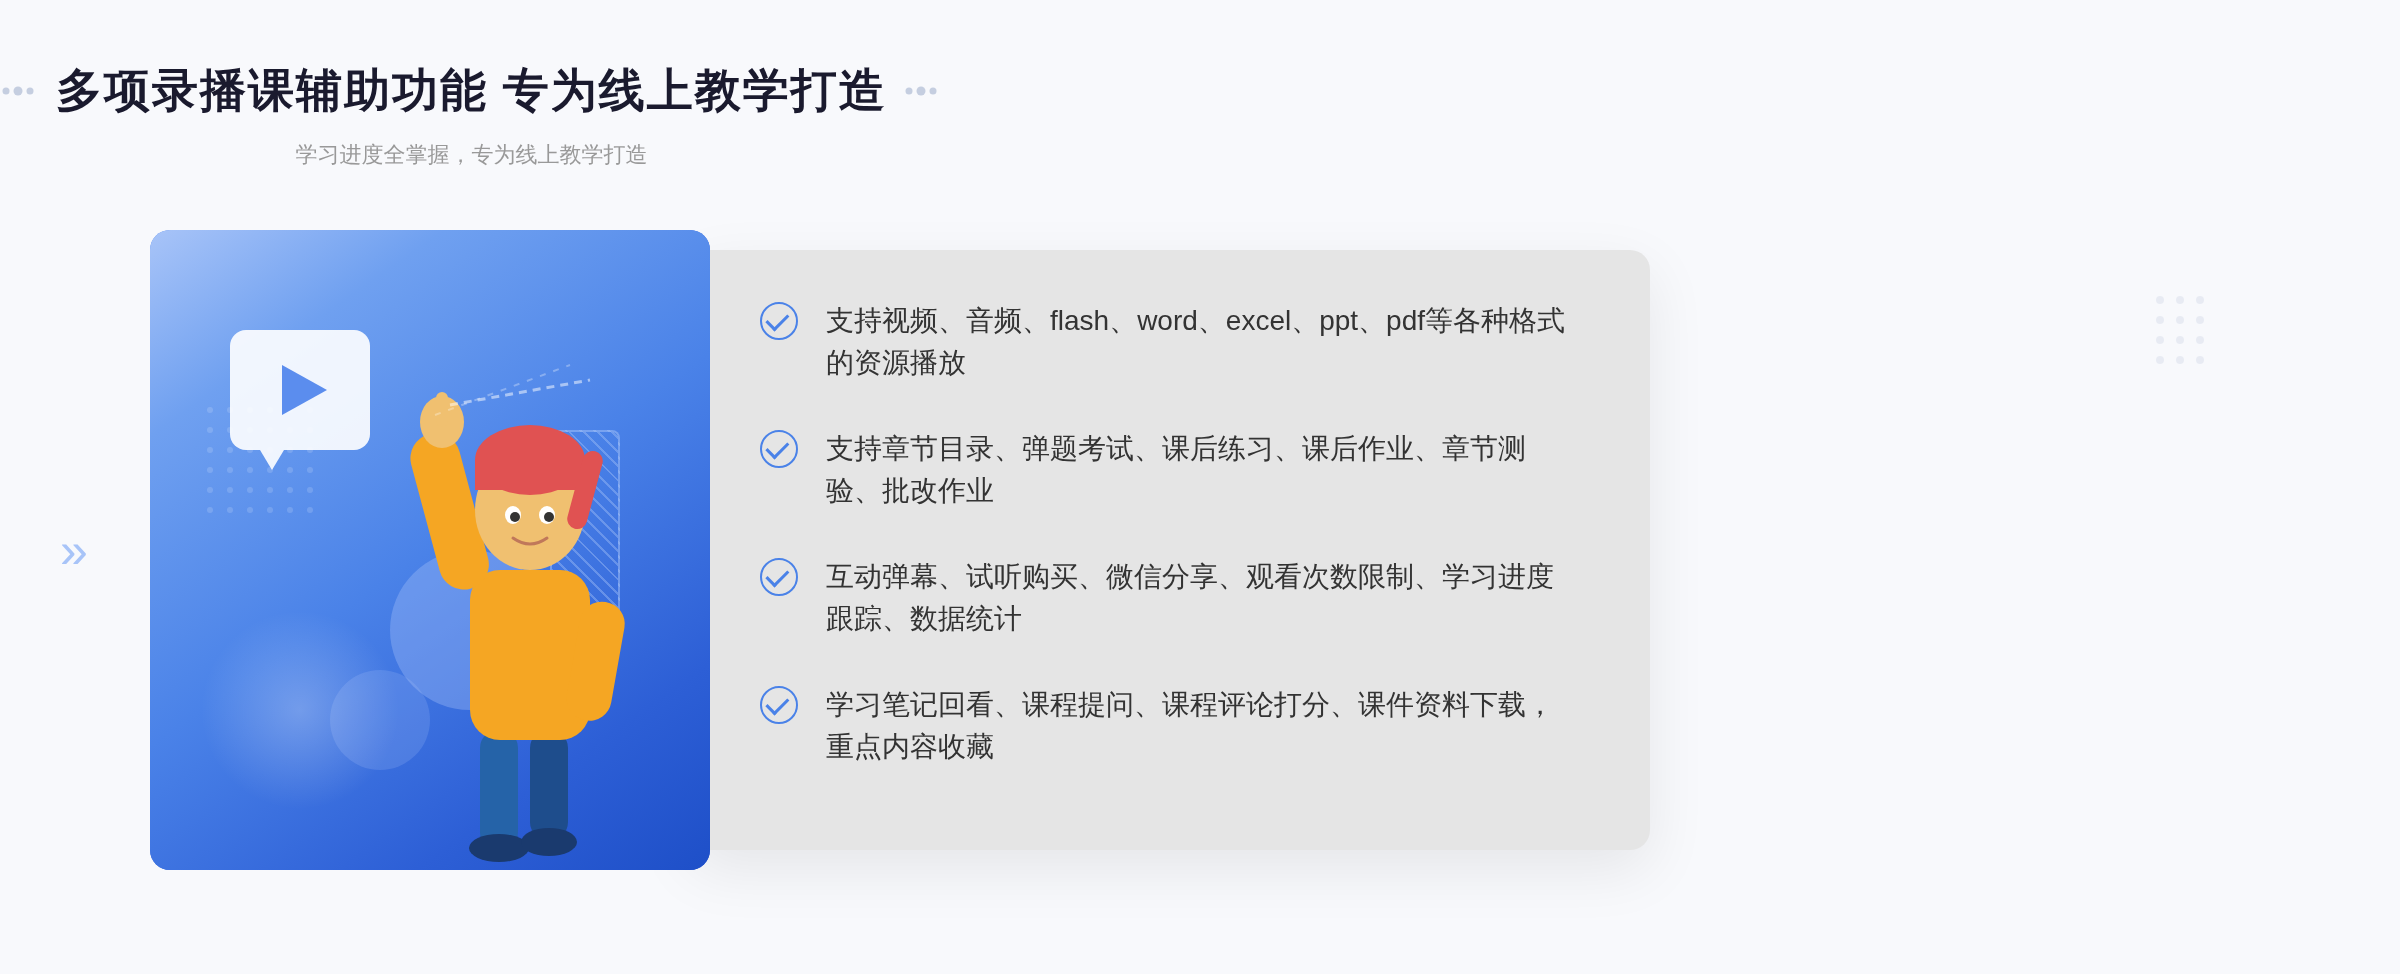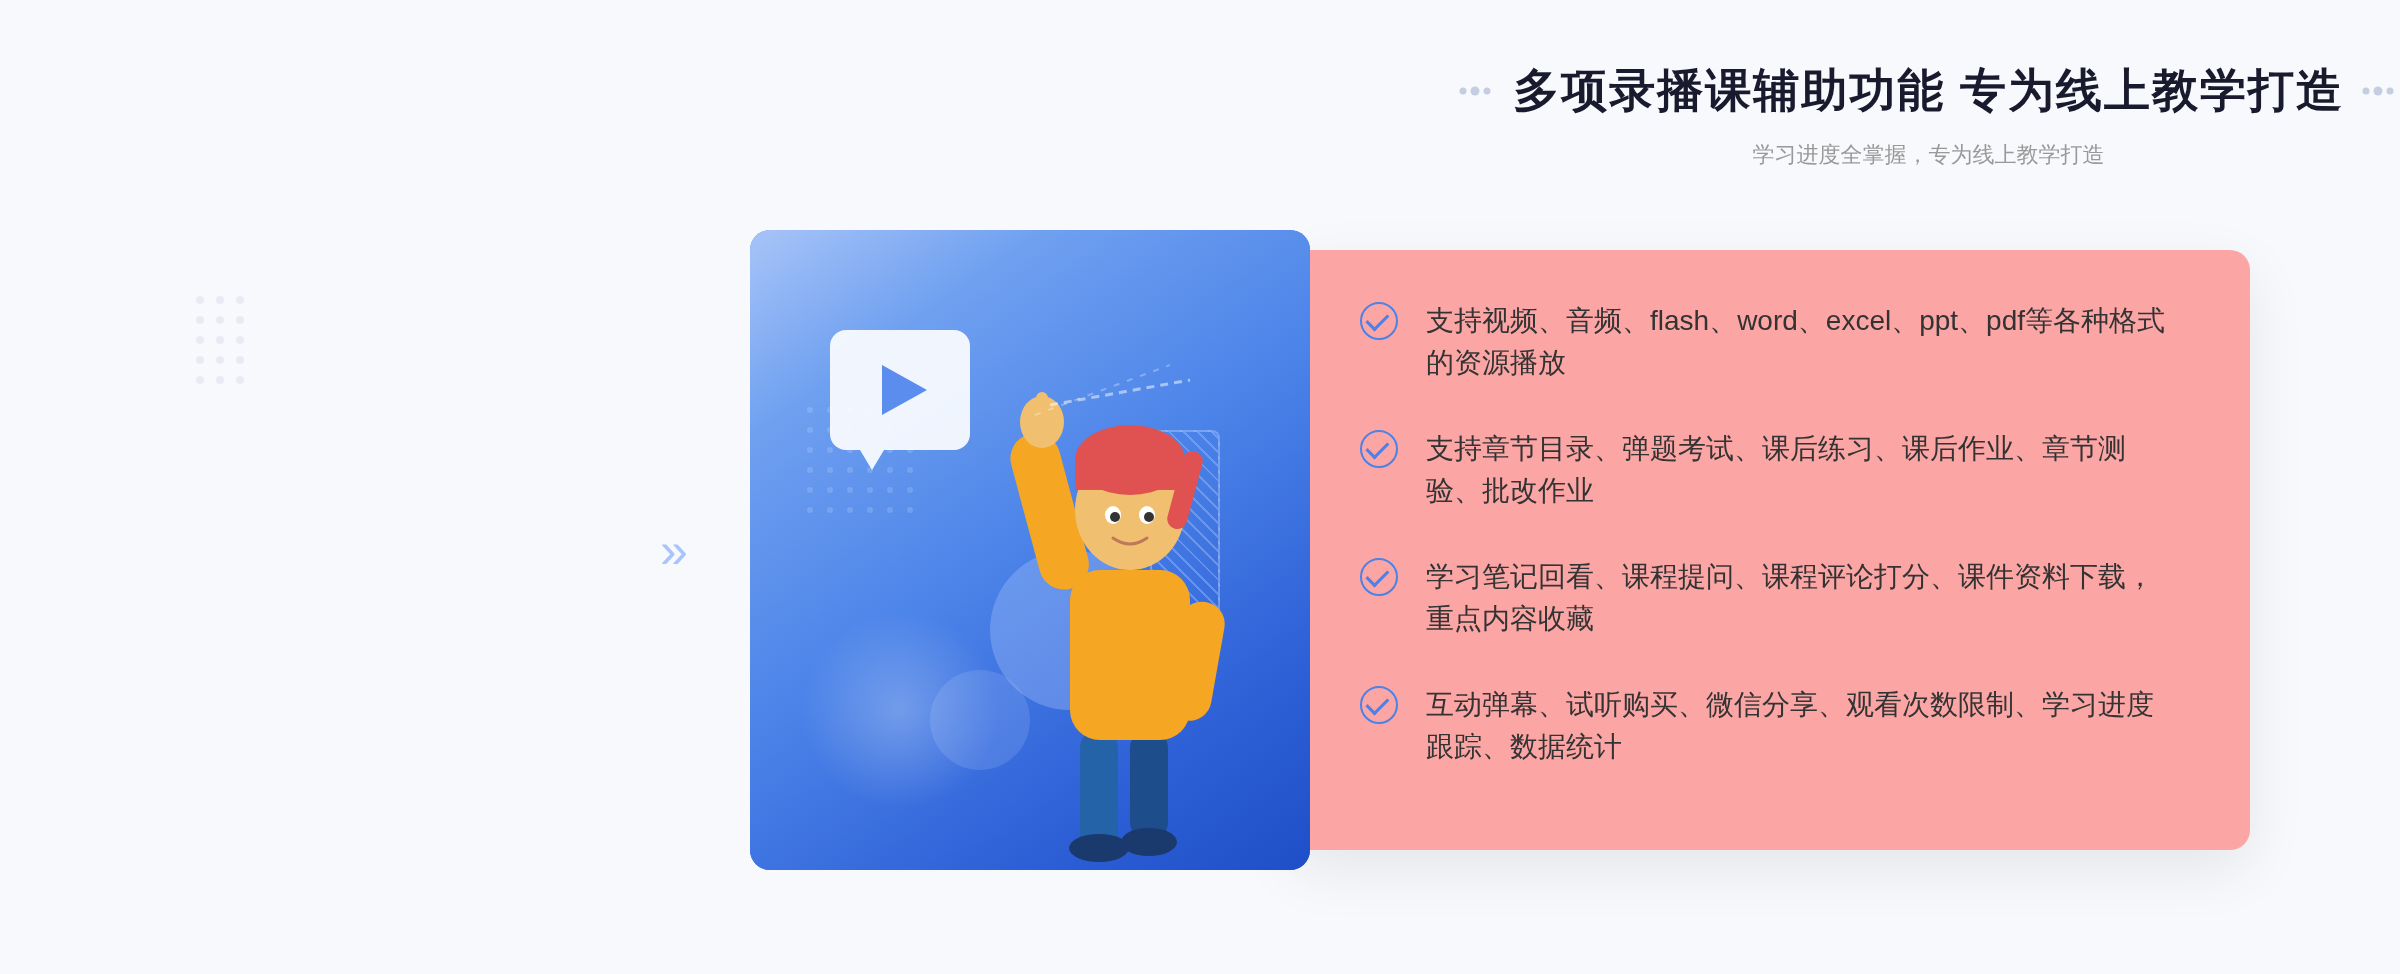--- a/index.html
+++ b/index.html
@@ -17,21 +17,21 @@
       position: relative;
     }
 
     .page-wrapper {
       width: 2400px;
       height: 974px;
       background: #f8f9fc;
       position: relative;
       display: flex;
       flex-direction: column;
-      align-items: flex-end;
+      align-items: flex-start;
     }
 
     
     .bg-dots {
       position: absolute;
       top: 0;
       left: 0;
       width: 100%;
       height: 100%;
       pointer-events: none;
@@ -131,21 +131,21 @@
       border-top: 25px solid transparent;
       border-bottom: 25px solid transparent;
       border-left: 45px solid #5b8dee;
       margin-left: 8px;
     }
 
     
     .features-card {
       width: 960px;
       min-height: 600px;
-      background: #fca5a5;
+      background: #e5e5e5;
       border-radius: 20px;
       padding: 50px 70px;
       box-shadow: 0 20px 60px rgba(0,0,0,0.08);
       z-index: 1;
       position: relative;
     }
 
     .feature-item {
       display: flex;
       align-items: flex-start;
@@ -407,23 +407,23 @@
       <div class="feature-item">
             <div class="check-icon"></div>
             <span class="feature-text">支持视频、音频、flash、word、excel、ppt、pdf等各种格式的资源播放</span>
           </div>
           <div class="feature-item">
             <div class="check-icon"></div>
             <span class="feature-text">支持章节目录、弹题考试、课后练习、课后作业、章节测验、批改作业</span>
           </div>
           <div class="feature-item">
             <div class="check-icon"></div>
-            <span class="feature-text">学习笔记回看、课程提问、课程评论打分、课件资料下载，重点内容收藏</span>
+            <span class="feature-text">互动弹幕、试听购买、微信分享、观看次数限制、学习进度跟踪、数据统计</span>
           </div>
           <div class="feature-item">
             <div class="check-icon"></div>
-            <span class="feature-text">互动弹幕、试听购买、微信分享、观看次数限制、学习进度跟踪、数据统计</span>
+            <span class="feature-text">学习笔记回看、课程提问、课程评论打分、课件资料下载，重点内容收藏</span>
           </div>
         </div>
     </div>
 
   </div>
 </div>
 
 </body></html>

